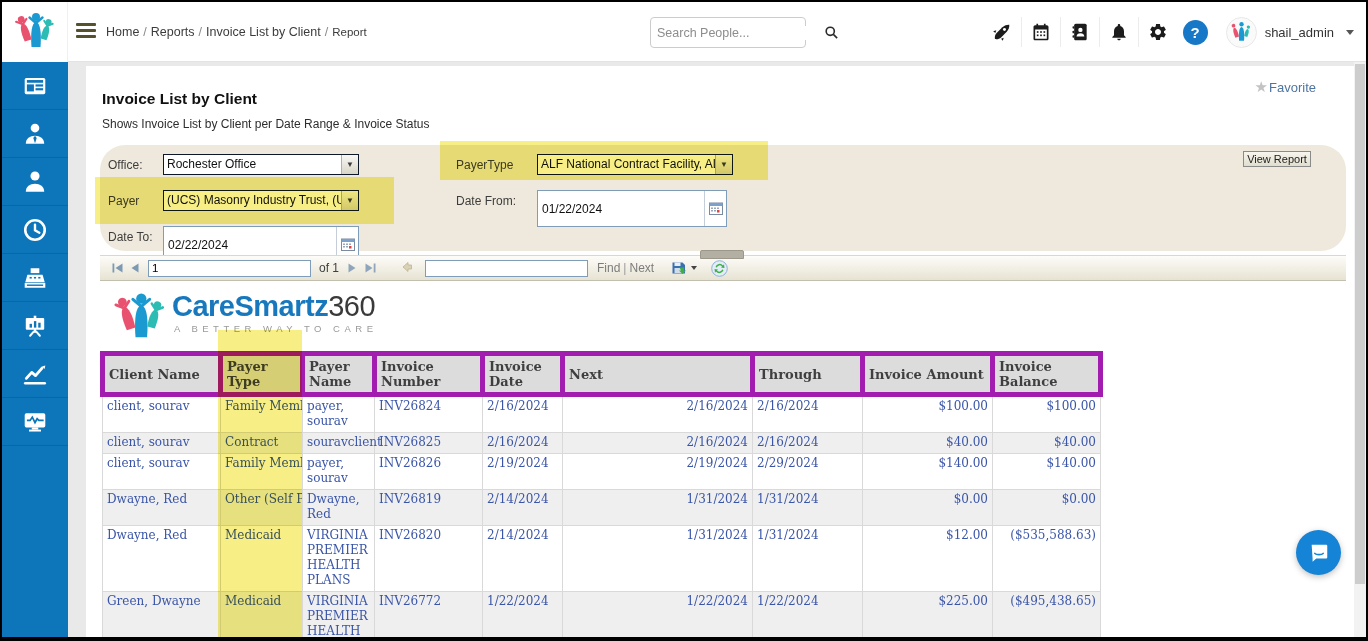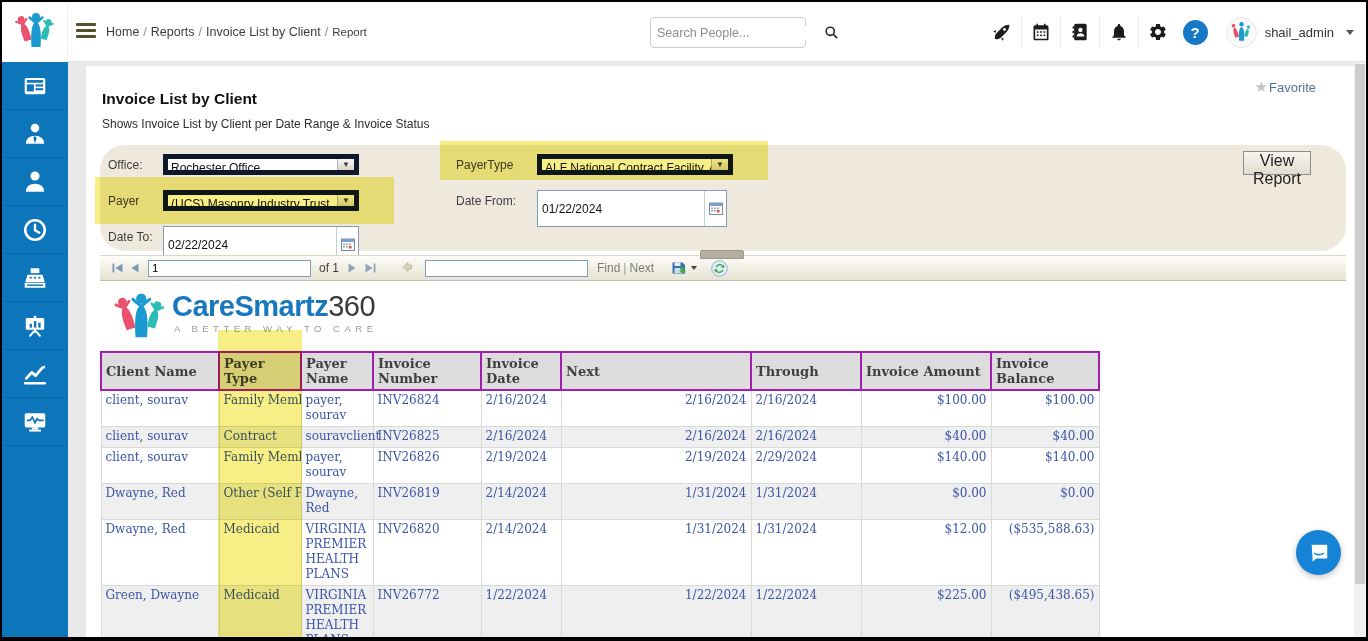--- a/index.html
+++ b/index.html
@@ -35,27 +35,27 @@
   .workspace { position:absolute; left:66px; top:60px; right:0; bottom:0; background:#e9e9e9; }
   .panel { position:absolute; left:18px; top:4px; right:12px; bottom:0; background:#fff; overflow:hidden; }
   .favorite { position:absolute; top:12px; right:38px; font-size:13px; color:#4f74a0; cursor:pointer; display:flex; align-items:center; }
   .favorite .star { color:#c3c3c3; font-size:15px; margin-right:1px; }
   .rep-title { font-size:15.5px; color:#101010; font-weight:bold; margin:24px 0 0 16px; }
   .rep-sub { font-size:12px; color:#2d2d2d; margin:9px 0 0 16px; }
 
   
   .filters { position:relative; margin:14px 8px 0 14px; height:106px; background:#eee9dc; font-size:12px; color:#3d3d3d;border-radius:25px; }
   .flabel { position:absolute; white-space:nowrap; }
-  .combo { position:absolute; height:21px; background:#fff; border:5px solid #0f172a; display:flex; align-items:stretch; }
+  .combo { position:absolute; height:21px; background:#fff; border:1px solid #0f172a; display:flex; align-items:stretch; }
   .combo .val { flex:1; padding:2px 3px 0 3px; white-space:nowrap; overflow:hidden; font-size:12px; color:#111; }
   .combo .arrow { width:17px; background:linear-gradient(#f8f7f4,#d9d5c8); border-left:1px solid #a5b2c3; display:flex; align-items:center; justify-content:center; font-size:8px; color:#3c3c3c; cursor:pointer; }
   .dateinp { position:absolute; height:37px; border:1px solid #7f9db9; background:#fff; display:flex; align-items:stretch; }
   .dateinp input { border:none; outline:none; flex:1; padding:0 4px; font-size:12px; color:#111; font-family:"Liberation Sans",sans-serif; }
   .calbtn { width:22px; background:#fff; border-left:1px solid #c5cdd8; display:flex; align-items:center; justify-content:center; cursor:pointer; }
-  .view-report-btn { position:absolute; left:1143px; top:6px; width:68px; height:24px; background:linear-gradient(#f7f5ed,#e1ddce); border:1px solid #8a8a8a; font-size:16px; color:#222; cursor:pointer; font-family:"Liberation Sans",sans-serif; }
+  .view-report-btn { position:absolute; left:1143px; top:6px; width:68px; height:16px; background:linear-gradient(#f7f5ed,#e1ddce); border:1px solid #8a8a8a; font-size:11px; color:#222; cursor:pointer; font-family:"Liberation Sans",sans-serif; }
   .collapse-handle { position:absolute; left:600px; bottom:-8px; width:44px; height:9px; background:#b3afa3; border:1px solid #9b9789; border-radius:2px 2px 0 0; display:flex; align-items:center; justify-content:center; cursor:pointer; z-index:3; }
   .collapse-handle i { width:0; height:0; border-left:5px solid transparent; border-right:5px solid transparent; border-bottom:5px solid #7d english7968; border-bottom-color:#7d7968; }
 
   
   .rv-toolbar { position:relative; margin:4px 8px 0 14px; height:26px; background:linear-gradient(#fdfcf8,#e7e3d3); border-top:1px solid #dcd8c8; border-bottom:1px solid #c3bfae; display:flex; align-items:center; font-size:12px; color:#7c7c7c; }
   .pg-btn { width:18px; height:18px; display:flex; align-items:center; justify-content:center; cursor:pointer; }
   .pg-input { width:163px; height:17px; border:1px solid #7f9db9; font-size:11.5px; padding:0 3px; margin:0 4px; font-family:"Liberation Sans",sans-serif; outline:none; }
   .of-label { color:#3f3f3f; margin:0 4px; }
   .back-arrow { margin:0 12px 0 22px; cursor:pointer; }
   .find-input { width:163px; height:17px; border:1px solid #7f9db9; font-size:11.5px; padding:0 3px; margin-right:6px; font-family:"Liberation Sans",sans-serif; outline:none; }
@@ -68,21 +68,21 @@
   
   .report-body { padding:10px 0 0 14px; }
   .cs-logo { display:flex; align-items:flex-start; margin-left:14px; height:56px; }
   .cs-logo-text { margin-left:6px; }
   .cs-word { font-size:29px; line-height:30px; letter-spacing:-0.5px; }
   .cs-brand { color:#1878be; font-weight:bold; }
   .cs-360 { color:#3a3a3a; font-weight:300; }
   .cs-tag { font-size:9.5px; letter-spacing:4.5px; color:#9a9a9a; margin:2px 0 0 2px; }
 
   table.report { border-collapse:collapse; table-layout:fixed; width:998px; margin-top:4px; font-family:"DejaVu Serif", serif; }
-  table.report th { background:#dcdcdc; color:#3f3f3f; font-size:13px; font-weight:bold; text-align:left; padding:3px 4px; border:2px solid #a21caf; }
+  table.report th { background:#dcdcdc; color:#3f3f3f; font-size:13px; font-weight:bold; text-align:left; padding:3px 4px; border:5px solid #a21caf; }
   table.report td { font-size:12px; color:#3a55a8; padding:2px 4px 3px 4px; border:1px solid #d9d9d9; vertical-align:top; line-height:15px; background:#fff; }
   table.report tr.alt td { background:#efefef; }
   th.c5 { text-align:left; }
   td.c0, td.c1, td.c3, td.c4 { white-space:nowrap; overflow:hidden; }
   td.c4 { text-align:left; }
   td.c5 { text-align:right; padding-right:8px; white-space:nowrap; }
   th.c6, td.c6 { padding-left:20px; }
   td.c6 { white-space:nowrap; }
   th.c7, td.c7, th.c8, td.c8 { text-align:right; }
 

